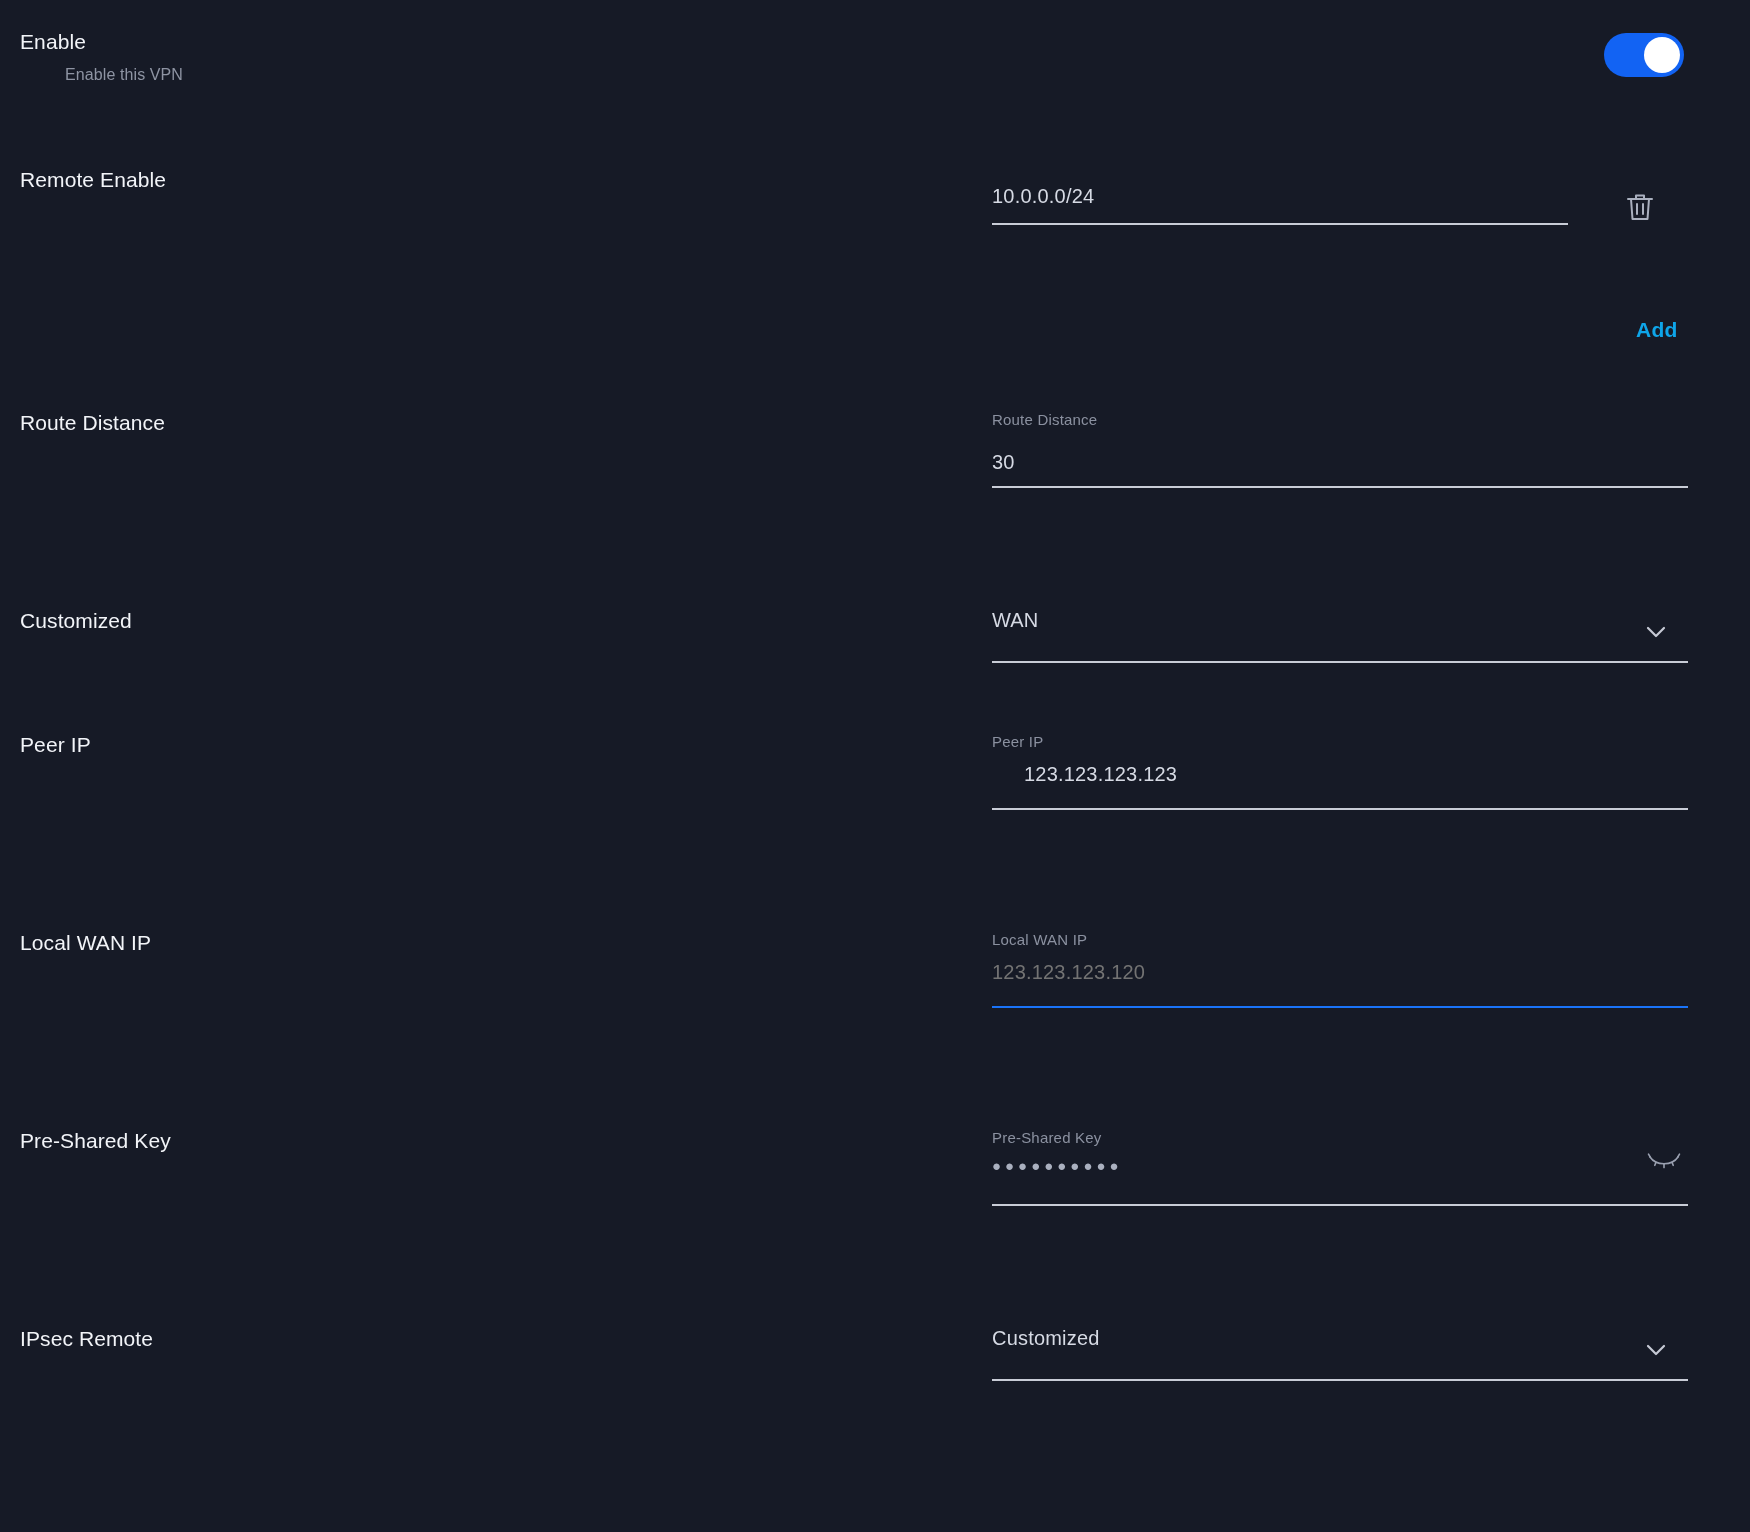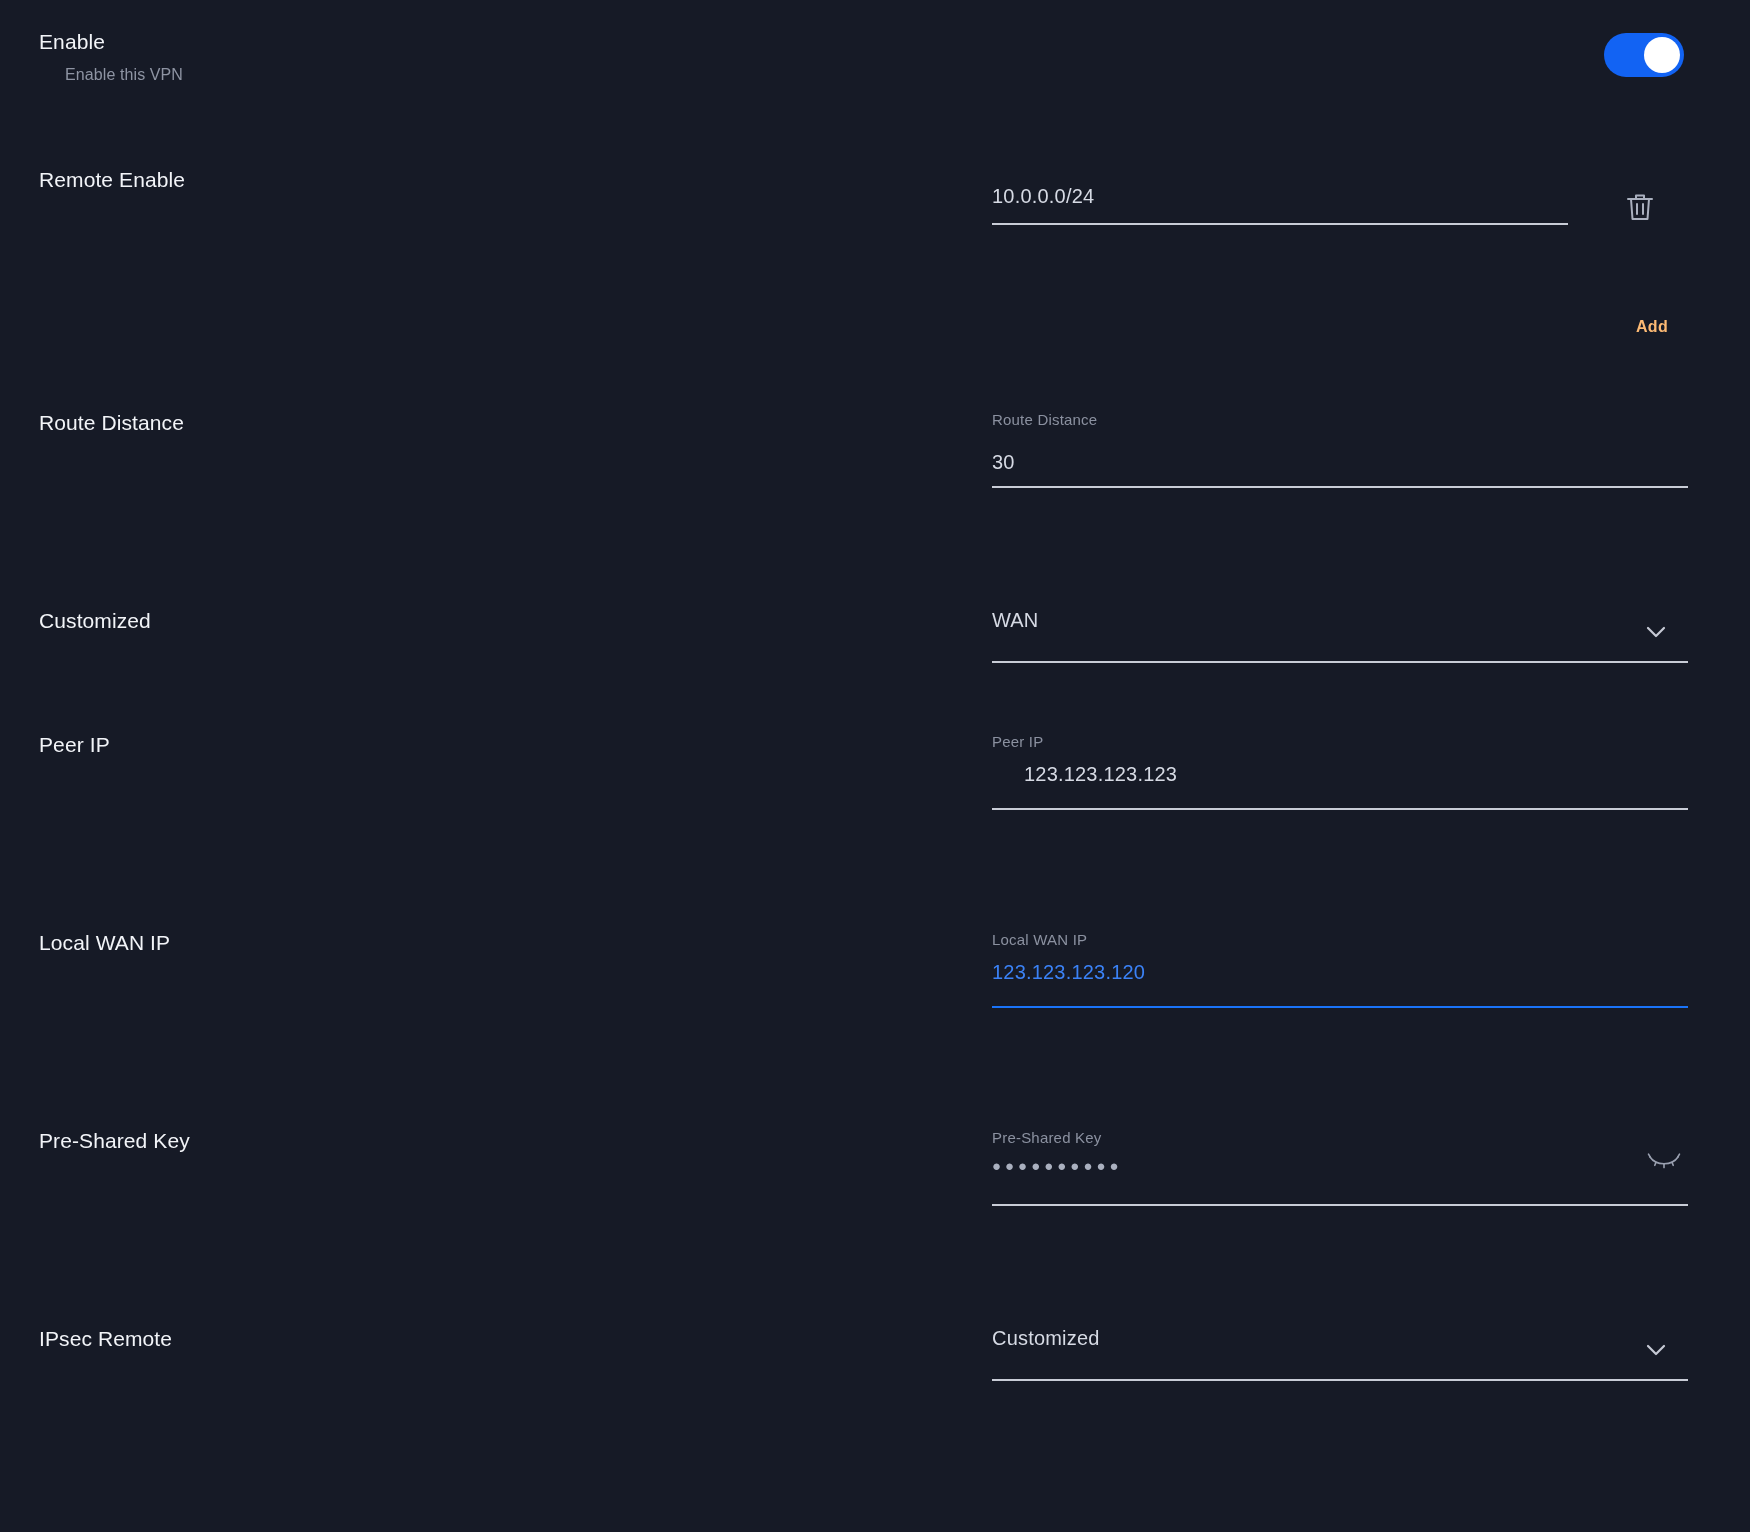--- a/index.html
+++ b/index.html
@@ -22,21 +22,21 @@
 
   
   .row {
     position: absolute;
     left: 0;
     width: 1750px;
   }
 
   .row-label {
     position: absolute;
-    left: 39px;
+    left: 20px;
     font-size: 21px;
     font-weight: 400;
     color: #f2f4f8;
     letter-spacing: 0.1px;
     white-space: nowrap;
   }
 
   .row-sublabel {
     position: absolute;
     left: 28px;
@@ -65,21 +65,21 @@
 
   .field-value {
     position: absolute;
     left: 0;
     font-size: 20px;
     color: #d6dae4;
     letter-spacing: 0.2px;
     white-space: nowrap;
   }
 
-  .field-value.bright { color: #3b82f6; }
+  .field-value.bright { color: #737373; }
 
   .field-underline {
     position: absolute;
     left: 0;
     height: 2px;
     background: #c8ccd6;
   }
 
   .field-underline.focused {
     background: #1a73f8;
@@ -102,23 +102,23 @@
     left: 40px;
     width: 36px;
     height: 36px;
     border-radius: 50%;
     background: #ffffff;
   }
 
   
   .add-link {
     position: absolute;
-    font-size: 16px;
+    font-size: 21px;
     font-weight: bold;
-    color: #fdba74;
+    color: #0ea5e9;
     cursor: pointer;
     letter-spacing: 0.3px;
     white-space: nowrap;
   }
 
   
   .icon-btn {
     position: absolute;
     display: flex;
     align-items: center;

